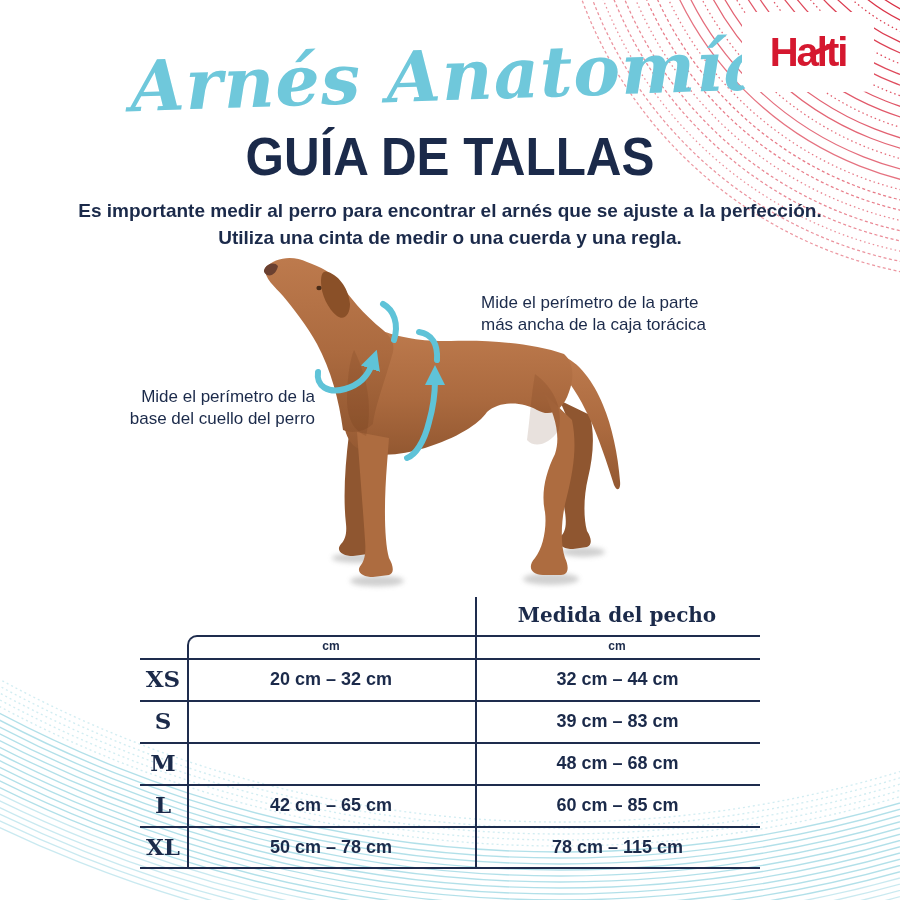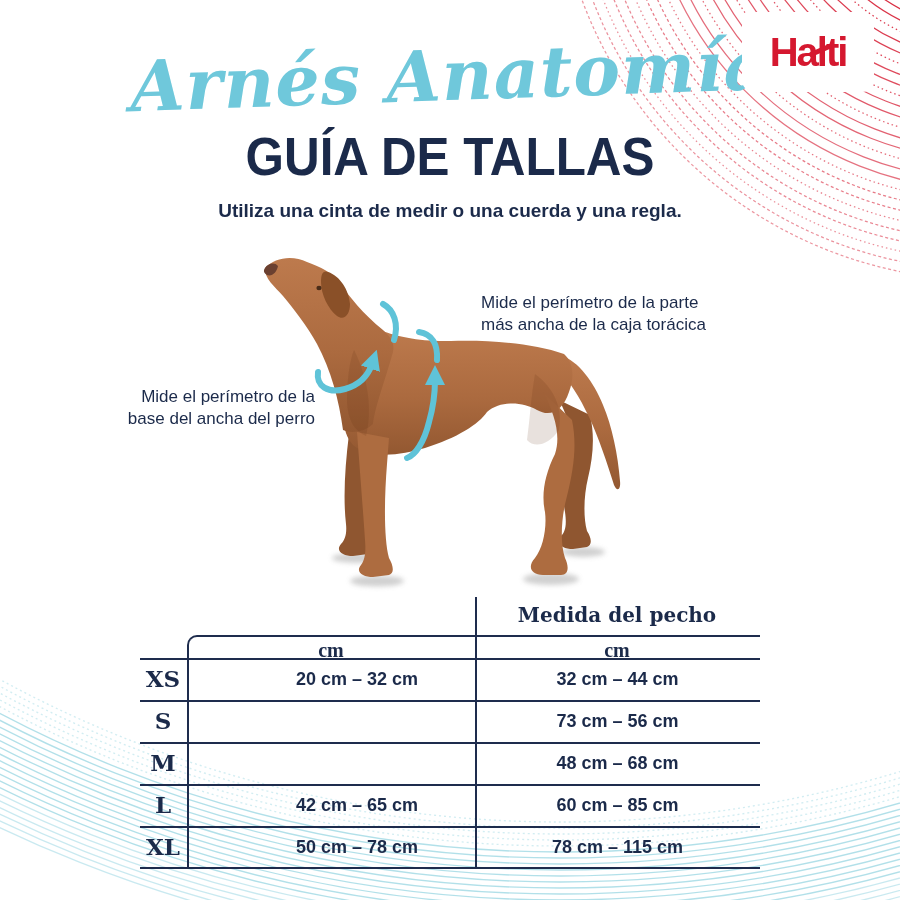--- a/index.html
+++ b/index.html
@@ -37,27 +37,27 @@
   
   .size-table{position:absolute;left:140px;top:595px;width:620px;height:274px;z-index:2;}
   .frame{position:absolute;left:47px;top:40px;width:571px;height:232px;
          border-left:2px solid #1e2c4d;border-top:2px solid #1e2c4d;border-top-left-radius:10px;}
   .vcenter{position:absolute;left:335px;top:2px;width:2px;height:270px;background:#1e2c4d;}
   .hline{position:absolute;left:0;width:620px;height:2px;background:#1e2c4d;}
   .col-header{position:absolute;top:8px;width:286px;text-align:center;
       font-family:"DejaVu Serif",serif;font-weight:bold;font-size:20px;}
   .ch1{left:48px;} .ch2{left:334px;}
   .unit{position:absolute;top:44px;width:286px;text-align:center;
-      font-family:Liberation Serif, serif;font-weight:bold;font-size:20px;}
+      font-family:Liberation Sans, sans-serif;font-weight:bold;font-size:12px;}
   .u1{left:48px;} .u2{left:334px;}
   .trow{position:absolute;left:0;width:620px;height:42px;}
   .trow .size{position:absolute;left:0;top:0;width:46px;height:42px;line-height:42px;text-align:center;
       font-family:"DejaVu Serif",serif;font-weight:bold;font-size:23px;}
   .trow .neck{position:absolute;left:49px;top:0;width:284px;height:42px;line-height:42px;
-      text-align:center;font-size:18px;font-weight:600;padding-left:26px;}
+      text-align:center;font-size:18px;font-weight:600;}
   .trow .chest{position:absolute;left:335px;top:0;width:285px;height:38px;line-height:42px;
       text-align:center;font-size:18px;font-weight:600;}
 </style>
 </head>
 <body>
 
 <div class="page">
 
   <svg id="deco-tr" viewBox="500 0 400 380">
       <circle cx="985" cy="-150" r="180" fill="none" stroke="#d5182f" stroke-width="1.25" opacity="0.9"></circle>
@@ -115,20 +115,21 @@
     </svg>
 
   <div class="logo-box">
     <span class="logo-text">Halti</span>
     <div class="logo-stroke"></div>
   </div>
 
   <div class="script-title">Arnés Anatomía</div>
   <div class="main-title">GUÍA DE TALLAS</div>
   <div class="intro">
+    <span style="display:block">Es importante medir al perro para encontrar el arnés que se ajuste a la perfección.</span>
     <span style="display:block">Utiliza una cinta de medir o una cuerda y una regla.</span>
   </div>
 
   <svg id="dog-svg" viewBox="0 0 420 340">
     <defs>
       <linearGradient id="dogGrad" x1="0" y1="0" x2="0" y2="1">
         <stop offset="0" stop-color="#bd7a4d"></stop>
         <stop offset="0.55" stop-color="#ab6a3f"></stop>
         <stop offset="1" stop-color="#935831"></stop>
       </linearGradient>
@@ -178,21 +179,21 @@
       <path d="M174 206 C182 203 191 191 196 170 C200 156 202 142 202 128" marker-end="url(#ah)"></path>
     </g>
   </svg>
 
   <div class="note note-chest">
     <span style="display:block">Mide el perímetro de la parte</span>
     <span style="display:block">más ancha de la caja torácica</span>
   </div>
   <div class="note note-neck">
     <span style="display:block">Mide el perímetro de la</span>
-    <span style="display:block">base del ancha del perro</span>
+    <span style="display:block">base del cuello del perro</span>
   </div>
 
   <div class="size-table">
     <div class="col-header ch2">Medida del pecho</div>
     <div class="frame"></div>
     <div class="vcenter"></div>
     <div class="unit u1">cm</div>
     <div class="unit u2">cm</div>
 
     <div class="hline" style="top:63px"></div>
@@ -202,21 +203,21 @@
     <div class="hline" style="top:231px"></div>
     <div class="hline" style="top:272px"></div>
 
     <div class="trow" style="top:63px">
       <div class="size">XS</div>
       <div class="neck">20 cm – 32 cm</div>
       <div class="chest">32 cm – 44 cm</div>
     </div>
     <div class="trow" style="top:105px">
       <div class="size">S</div>
-      <div class="chest">73 cm – 56 cm</div>
+      <div class="chest">39 cm – 83 cm</div>
     </div>
     <div class="trow" style="top:147px">
       <div class="size">M</div>
       <div class="chest">48 cm – 68 cm</div>
     </div>
     <div class="trow" style="top:189px">
       <div class="size">L</div>
       <div class="neck">42 cm – 65 cm</div>
       <div class="chest">60 cm – 85 cm</div>
     </div>

